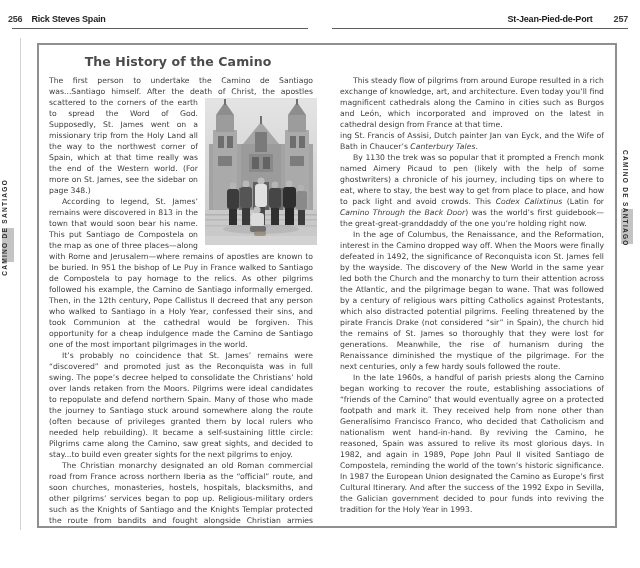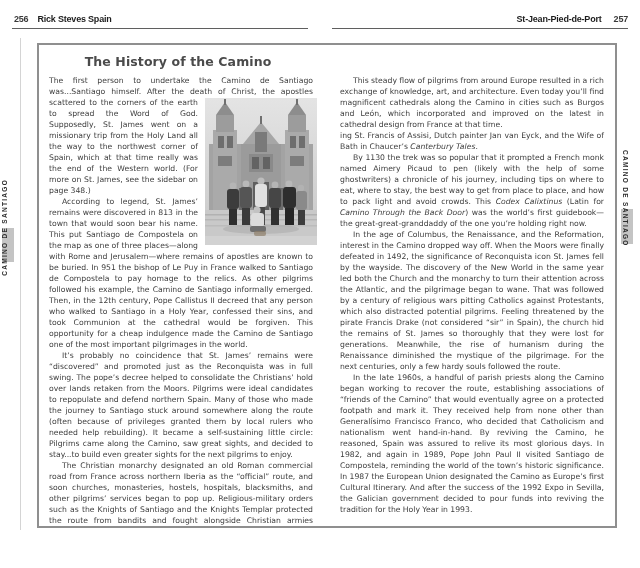--- a/index.html
+++ b/index.html
@@ -8,25 +8,25 @@
     background:#ffffff;
     font-family:"DejaVu Sans","Liberation Sans",sans-serif;
     -webkit-font-smoothing:antialiased;
   }
   
   .running-head{
     position:absolute;top:14px;font-family:"Liberation Sans",sans-serif;
     font-weight:bold;font-size:9px;letter-spacing:-0.2px;color:#1d1d1d;
     white-space:nowrap;
   }
-  .running-head.left{left:14px;}
+  .running-head.left{left:8px;}
   .running-head.right{right:12px;text-align:right;}
   .running-head .pgnum{color:#3a3a3a;}
   .running-head.left .pgnum{margin-right:9px;}
-  .running-head.right .pgnum{margin-left:12px;}
+  .running-head.right .pgnum{margin-left:21px;}
   .head-rule{position:absolute;top:28px;height:1px;background:#5f5f5f;}
   .head-rule.left{left:12px;width:296px;}
   .head-rule.right{left:332px;width:296px;}
   
   .edge-line{position:absolute;left:20px;top:38px;width:1px;height:492px;background:#d4d4d4;}
   
   .sidebar-box{
     position:absolute;left:37px;top:43px;width:580px;height:485px;
     box-sizing:border-box;border:2px solid #8f8f8f;background:#fff;
     padding:7px 11px 12px 10px;overflow:hidden;

